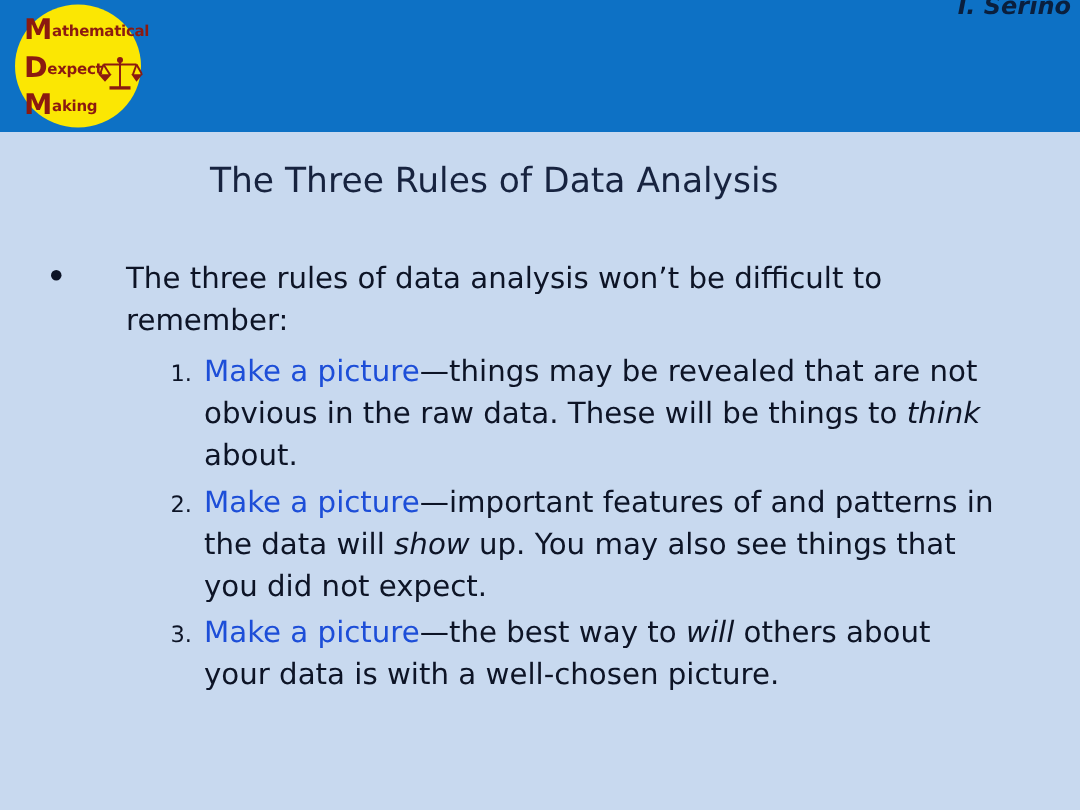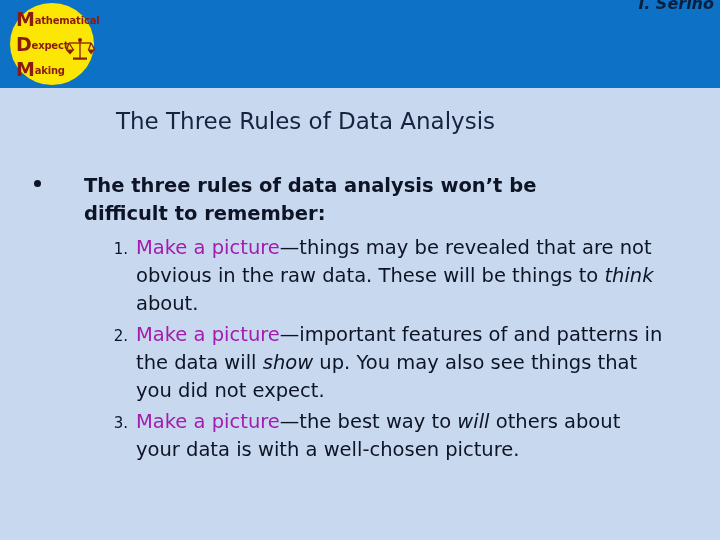--- a/index.html
+++ b/index.html
@@ -113,20 +113,21 @@
     position: absolute;
     left: 0;
     top: 106px;
     width: 611px;
     text-align: center;
     color: #17233f;
     font-family: "DejaVu Sans", sans-serif;
     font-size: 23px;
     line-height: 30px;
     white-space: nowrap;
+    padding-left: 24px;
   }
 
   #content {
     position: absolute;
     left: 0;
     top: 172px;
     width: 720px;
   }
 
   #bullet-block {
@@ -142,21 +143,20 @@
     background: #0d1426;
     border-radius: 50%;
   }
   #bullet-text {
     margin-left: 48px;
     width: 540px;
     color: #0d1426;
     font-family: "DejaVu Sans", sans-serif;
     font-size: 19.5px;
     line-height: 28px;
-    font-weight: bold;
   }
 
   #numbered-list {
     margin-top: 6px;
     margin-left: 104px;
     width: 560px;
   }
   .num-item {
     position: relative;
     padding-left: 32px;
@@ -170,21 +170,21 @@
     position: absolute;
     left: 0;
     top: 3px;
     width: 24px;
     text-align: right;
     font-size: 15px;
     line-height: 24px;
     color: #0d1426;
   }
   .hl {
-    color: #a21caf;
+    color: #1d4ed8;
   }
   .em {
     font-style: italic;
     margin-top: 20px;
   }
 </style>
 </head>
 <body>
 
 <div id="slide">

